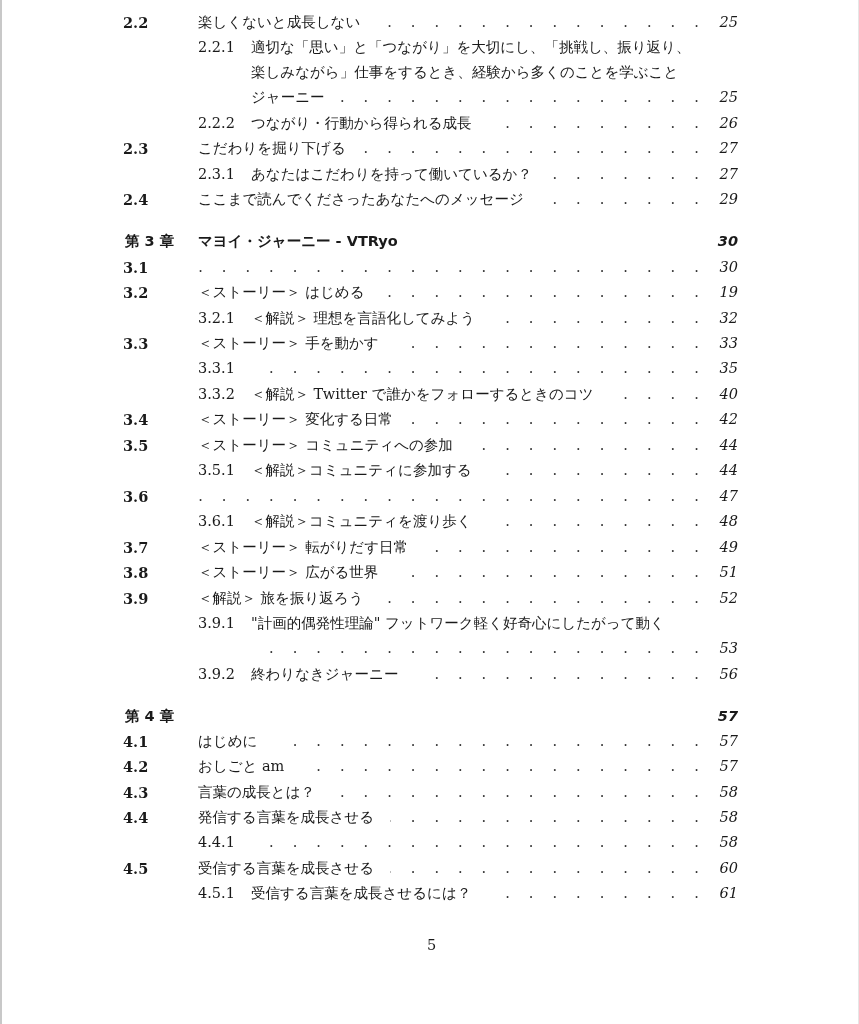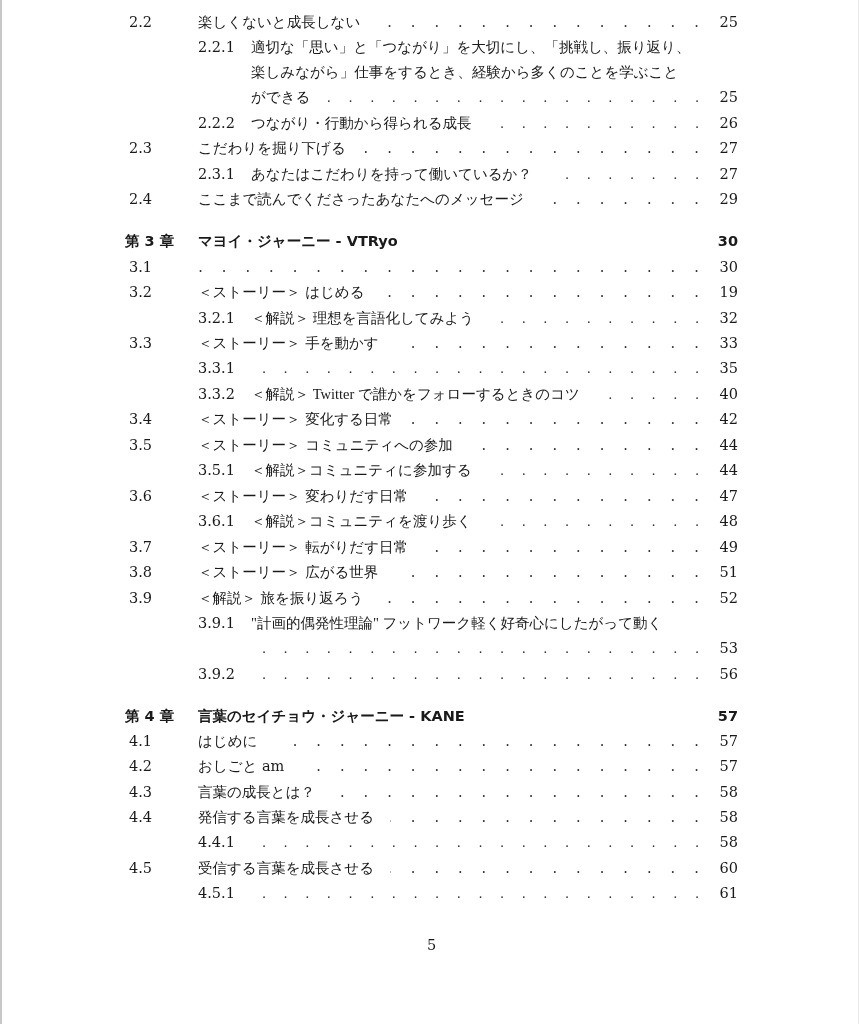--- a/index.html
+++ b/index.html
@@ -57,26 +57,27 @@
     color: #333;
     text-align: right;
     direction: rtl;
     padding-left: 6px;
   }
   .page-no {
     position: absolute;
     right: 123px;
     text-align: center;
     white-space: nowrap;
+    font-style: italic;
   }
   
-  .lvl-sec .num { left: 127px; }
+  .lvl-sec .num { left: 121px; font-weight: bold; }
   .lvl-sec .title { left: 196px; width: 508px; }
   .lvl-sub .num { left: 196px; }
-  .lvl-sub .title { left: 249px; width: 455px; font-family: Liberation Serif, serif; }
+  .lvl-sub .title { left: 249px; width: 455px; }
   .cont .title { left: 249px; width: 455px; }
   .chapter {
     font-family: "DejaVu Sans", "Liberation Sans", sans-serif;
     font-weight: bold;
     font-size: 14.5px;
   }
   .chapter .num { left: 123px; }
   .chapter .title { left: 196px; width: 508px; }
   .chapter .page-no { right: 123px; }
   .footer {
@@ -108,21 +109,21 @@
           <span class="txt">適切な「思い」と「つながり」を大切にし、「挑戦し、振り返り、</span>
         </span>
       </div>
       <div class="row lvl-sub cont" style="top: 60px;">
         <span class="title">
           <span class="txt">楽しみながら」仕事をするとき、経験から多くのことを学ぶこと</span>
         </span>
       </div>
       <div class="row lvl-sub cont" style="top: 85px;">
         <span class="title">
-          <span class="txt">ができる</span>
+          <span class="txt">ジャーニー</span>
           <span class="dots"> . . . . . . . . . . . . . . . . . . . . . . . . . . . . . . . . . . . . . . . . . . . . . . . . . . . . . . . . .</span>
         </span>
         <span class="page-no">25</span>
       </div>
       <div class="row lvl-sub" style="top: 111px;">
         <span class="num">2.2.2</span>
         <span class="title">
           <span class="txt">つながり・行動から得られる成長</span>
           <span class="dots"> . . . . . . . . . . . . . . . . . . . . . . . . . . . . . . . . . . . . . . . . . . . . . . . . . . . . . . . . .</span>
         </span>
@@ -225,21 +226,20 @@
         <span class="num">3.5.1</span>
         <span class="title">
           <span class="txt">＜解説＞コミュニティに参加する</span>
           <span class="dots"> . . . . . . . . . . . . . . . . . . . . . . . . . . . . . . . . . . . . . . . . . . . . . . . . . . . . . . . . .</span>
         </span>
         <span class="page-no">44</span>
       </div>
       <div class="row lvl-sec" style="top: 484px;">
         <span class="num">3.6</span>
         <span class="title">
-          <span class="txt">＜ストーリー＞ 変わりだす日常</span>
           <span class="dots"> . . . . . . . . . . . . . . . . . . . . . . . . . . . . . . . . . . . . . . . . . . . . . . . . . . . . . . . . .</span>
         </span>
         <span class="page-no">47</span>
       </div>
       <div class="row lvl-sub" style="top: 509px;">
         <span class="num">3.6.1</span>
         <span class="title">
           <span class="txt">＜解説＞コミュニティを渡り歩く</span>
           <span class="dots"> . . . . . . . . . . . . . . . . . . . . . . . . . . . . . . . . . . . . . . . . . . . . . . . . . . . . . . . . .</span>
         </span>
@@ -277,29 +277,27 @@
       </div>
       <div class="row lvl-sub cont" style="top: 636px;">
         <span class="title">
           <span class="dots"> . . . . . . . . . . . . . . . . . . . . . . . . . . . . . . . . . . . . . . . . . . . . . . . . . . . . . . . . .</span>
         </span>
         <span class="page-no">53</span>
       </div>
       <div class="row lvl-sub" style="top: 662px;">
         <span class="num">3.9.2</span>
         <span class="title">
+          <span class="txt">終わりなきジャーニー</span>
           <span class="dots"> . . . . . . . . . . . . . . . . . . . . . . . . . . . . . . . . . . . . . . . . . . . . . . . . . . . . . . . . .</span>
         </span>
         <span class="page-no">56</span>
       </div>
       <div class="row chapter" style="top: 704px;">
         <span class="num">第 4 章</span>
-        <span class="title">
-          <span class="txt">言葉のセイチョウ・ジャーニー - KANE</span>
-        </span>
         <span class="page-no">57</span>
       </div>
       <div class="row lvl-sec" style="top: 729px;">
         <span class="num">4.1</span>
         <span class="title">
           <span class="txt">はじめに</span>
           <span class="dots"> . . . . . . . . . . . . . . . . . . . . . . . . . . . . . . . . . . . . . . . . . . . . . . . . . . . . . . . . .</span>
         </span>
         <span class="page-no">57</span>
       </div>
@@ -338,19 +336,20 @@
         <span class="num">4.5</span>
         <span class="title">
           <span class="txt">受信する言葉を成長させる</span>
           <span class="dots"> . . . . . . . . . . . . . . . . . . . . . . . . . . . . . . . . . . . . . . . . . . . . . . . . . . . . . . . . .</span>
         </span>
         <span class="page-no">60</span>
       </div>
       <div class="row lvl-sub" style="top: 881px;">
         <span class="num">4.5.1</span>
         <span class="title">
+          <span class="txt">受信する言葉を成長させるには？</span>
           <span class="dots"> . . . . . . . . . . . . . . . . . . . . . . . . . . . . . . . . . . . . . . . . . . . . . . . . . . . . . . . . .</span>
         </span>
         <span class="page-no">61</span>
       </div>
     </div>
   <div class="footer">5</div>
 </div>
 
 </body></html>

